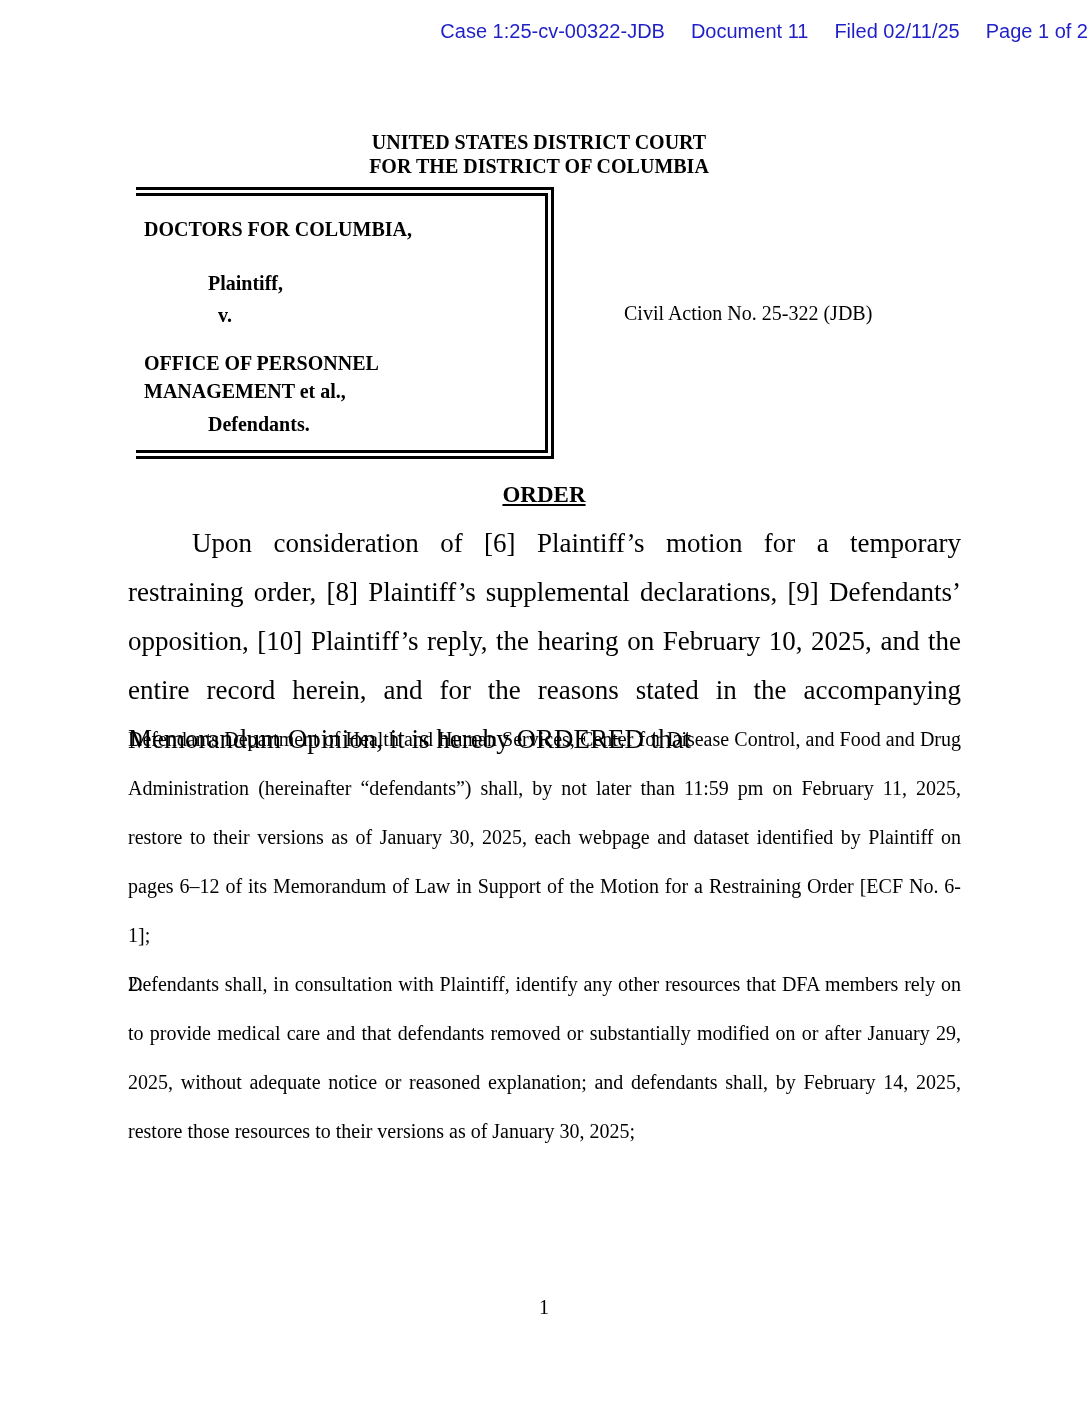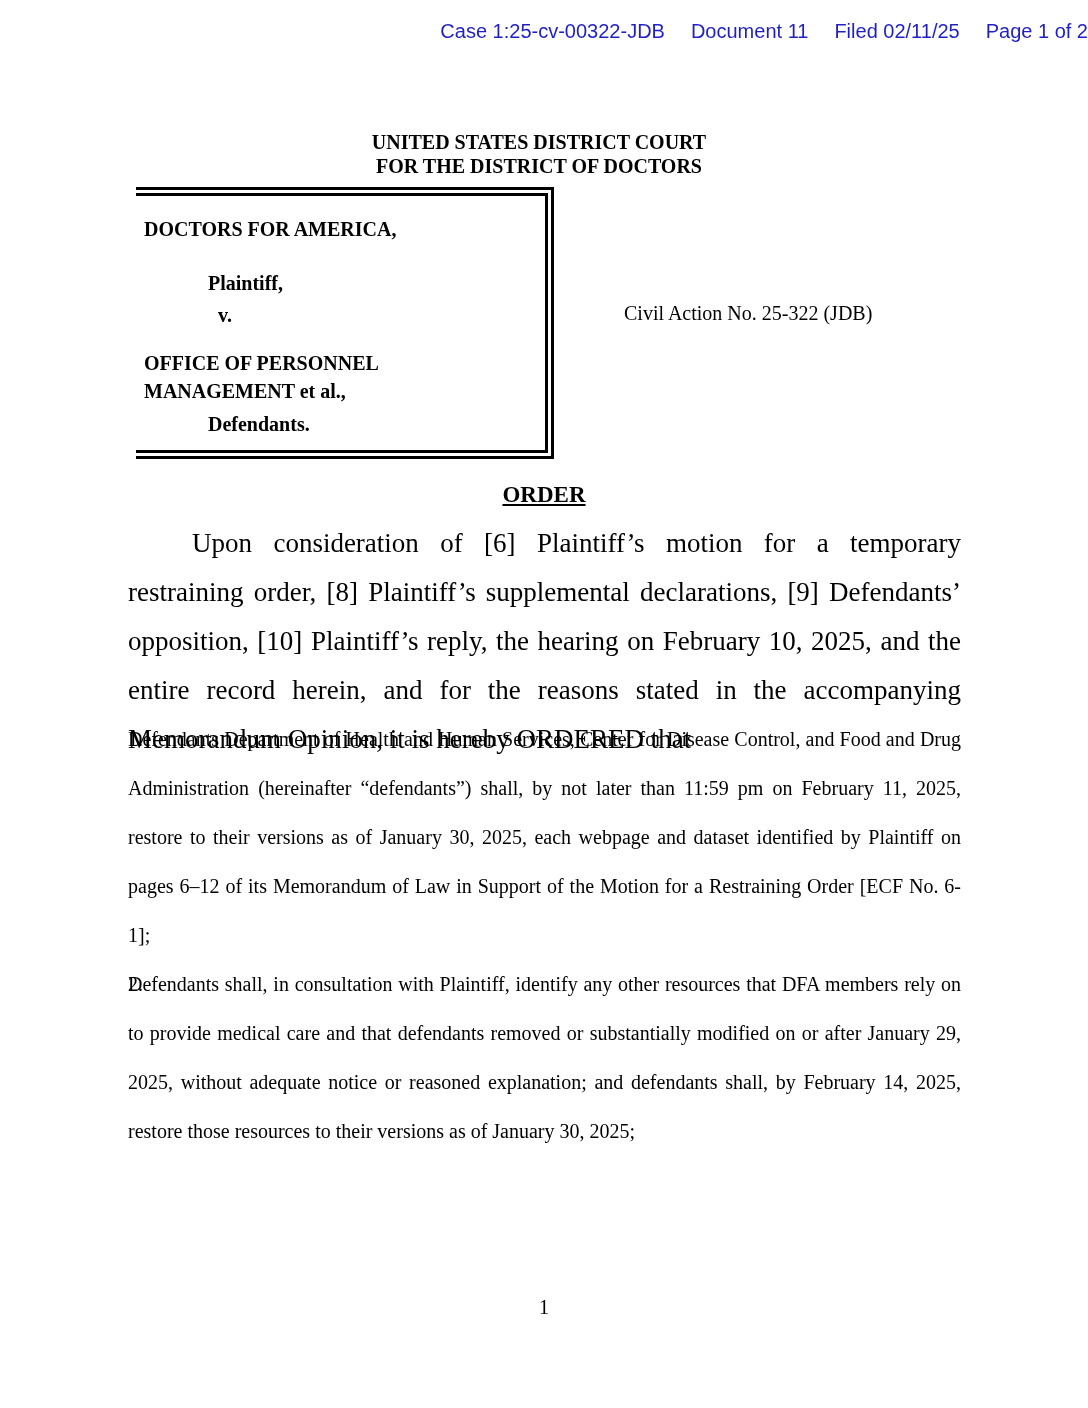--- a/index.html
+++ b/index.html
@@ -124,33 +124,33 @@
   </style>
 </head>
 <body>
 
 <div class="header-stamp">
   <span>Case 1:25-cv-00322-JDB</span><span class="gap"></span><span>Document 11</span><span class="gap"></span><span>Filed 02/11/25</span><span class="gap"></span><span>Page 1 of 2</span>
 </div>
 
 <div class="court-title">
   <div>UNITED STATES DISTRICT COURT</div>
-  <div>FOR THE DISTRICT OF DOCTORS</div>
+  <div>FOR THE DISTRICT OF COLUMBIA</div>
 </div>
 
 <div class="caption-box">
   <div class="cb-line cb-top1"></div>
   <div class="cb-line cb-top2"></div>
   <div class="cb-line cb-right1"></div>
   <div class="cb-line cb-right2"></div>
   <div class="cb-line cb-bot1"></div>
   <div class="cb-line cb-bot2"></div>
 </div>
 
-<div class="party" style="left:144px; top:218px;">DOCTORS FOR AMERICA,</div>
+<div class="party" style="left:144px; top:218px;">DOCTORS FOR COLUMBIA,</div>
 <div class="party" style="left:208px; top:272px;">Plaintiff,</div>
 <div class="party" style="left:218px; top:304px;">v.</div>
 <div class="party" style="left:144px; top:352px;">OFFICE OF PERSONNEL</div>
 <div class="party" style="left:144px; top:380px;">MANAGEMENT et al.,</div>
 <div class="party" style="left:208px; top:413px;text-align:right;">Defendants.</div>
 
 <div class="civil-action">Civil Action No. 25-322 (JDB)</div>
 
 <div class="order-title">ORDER</div>
 

